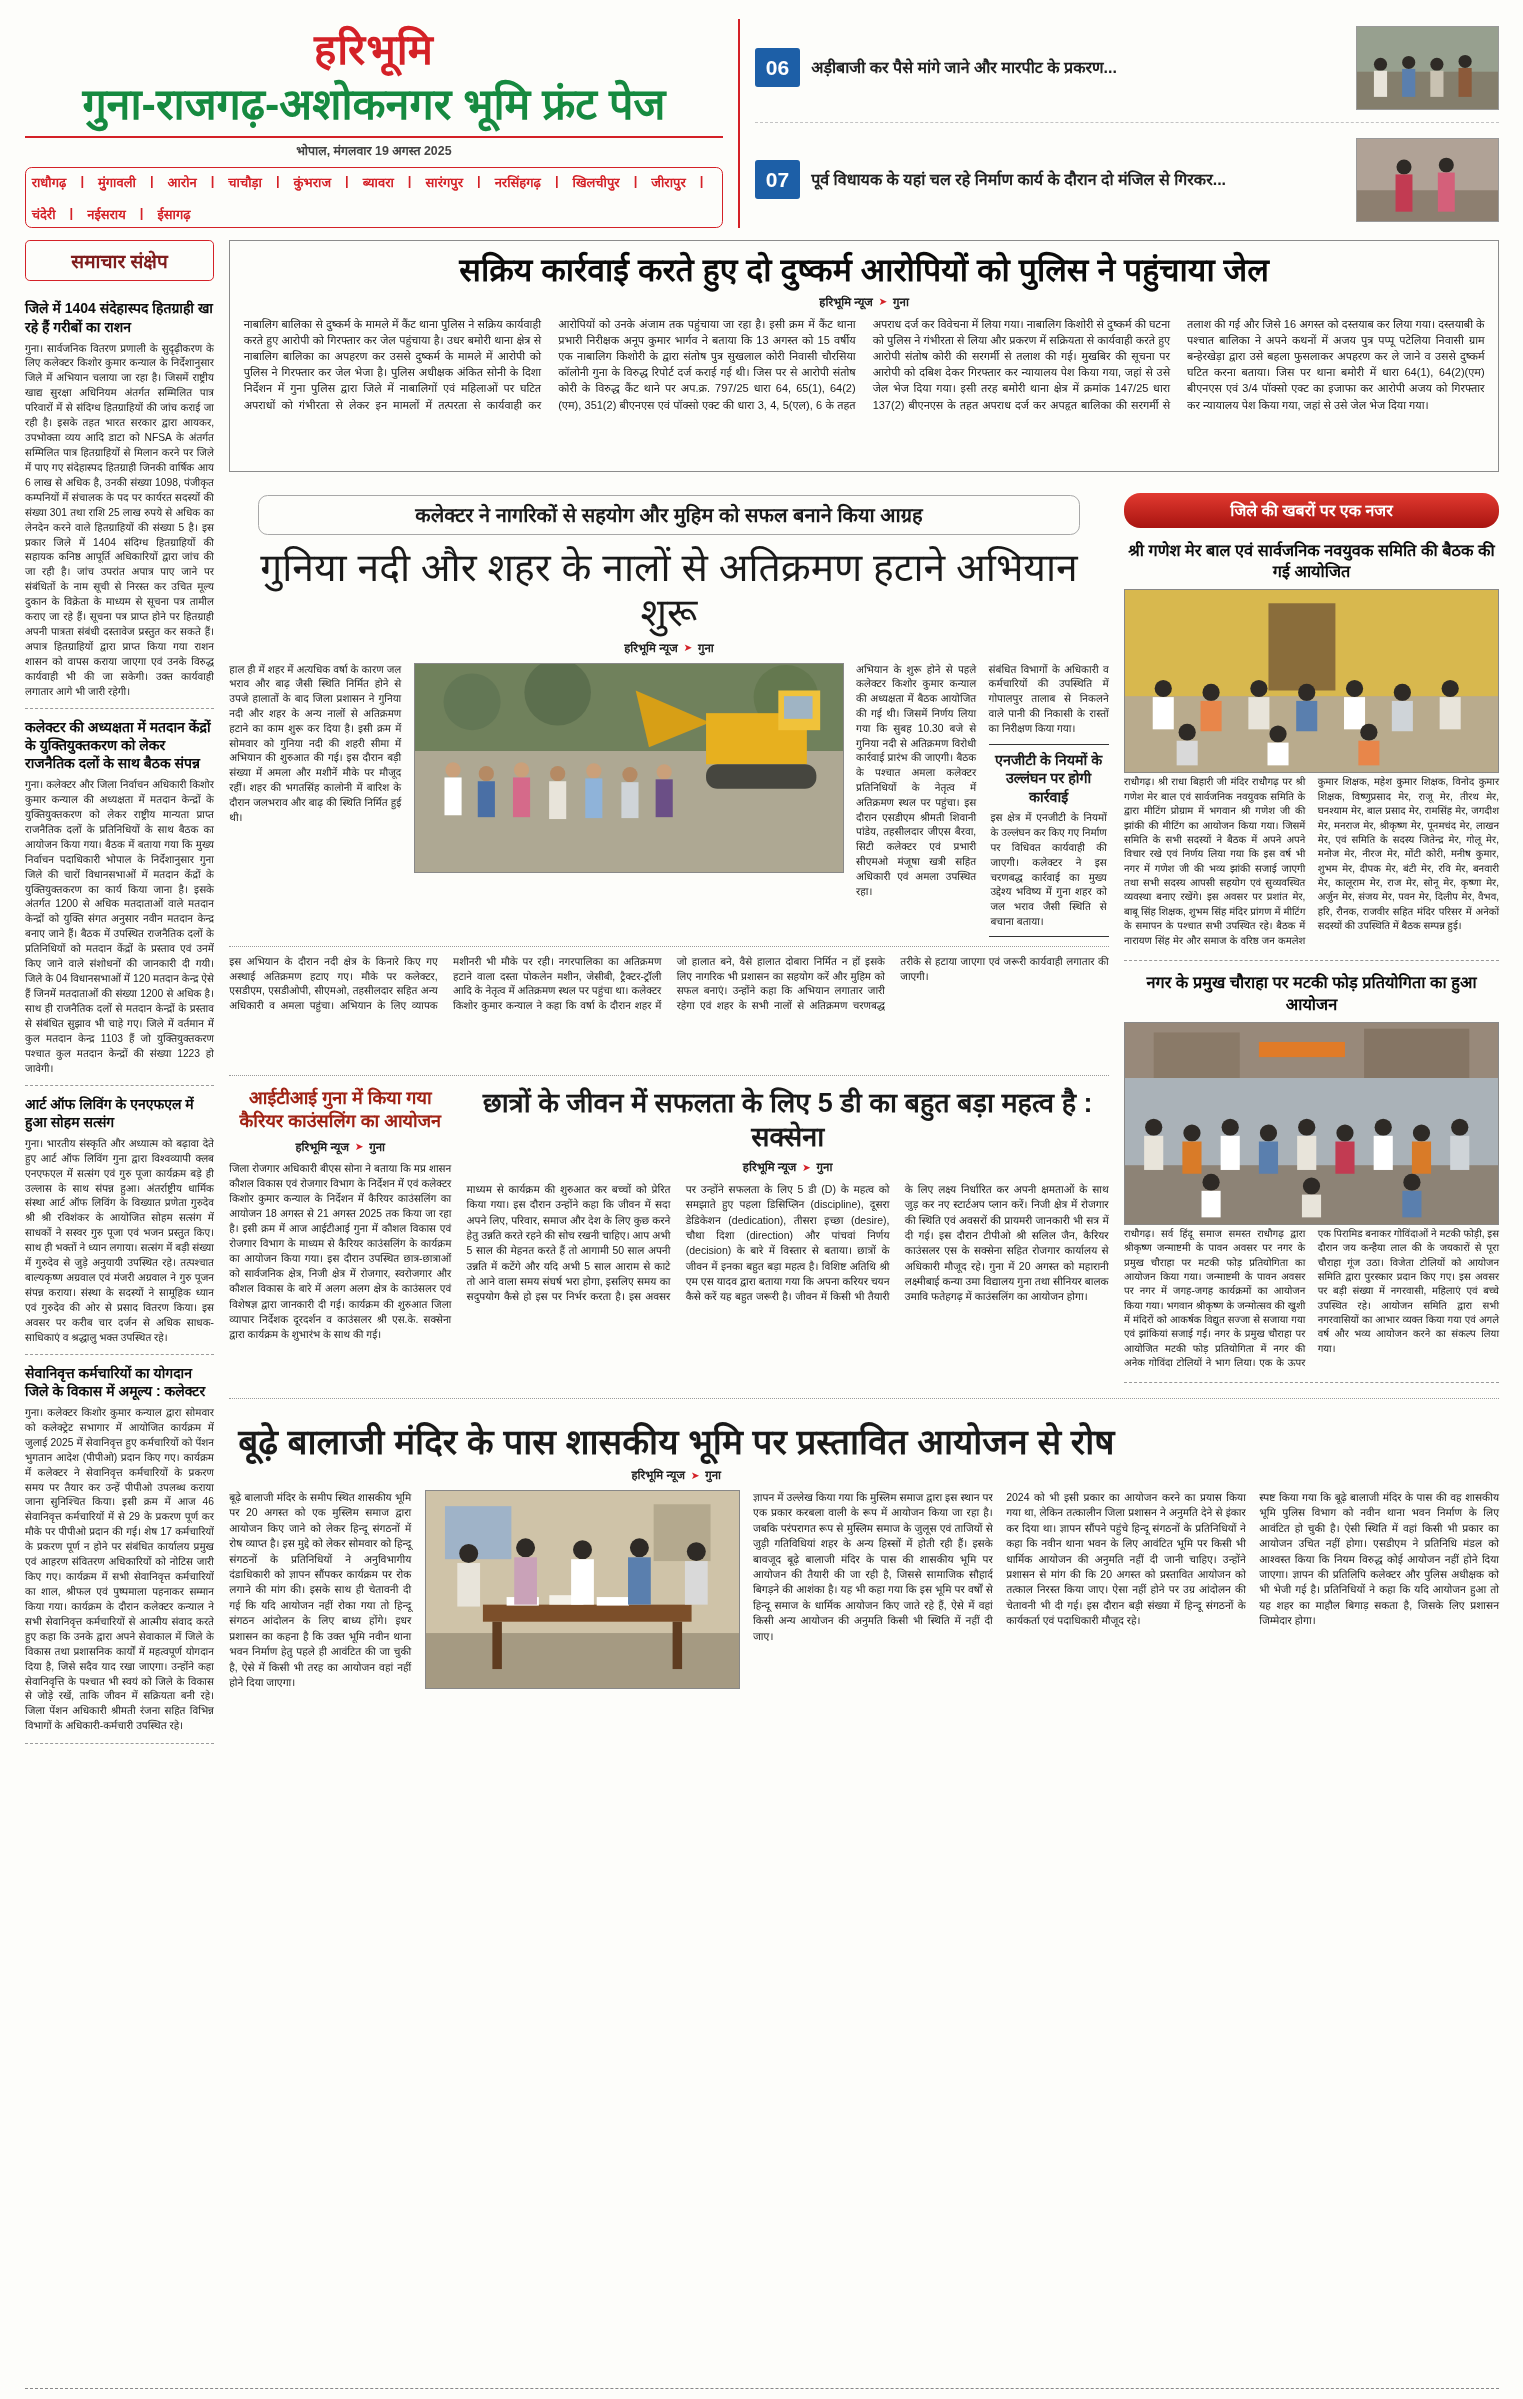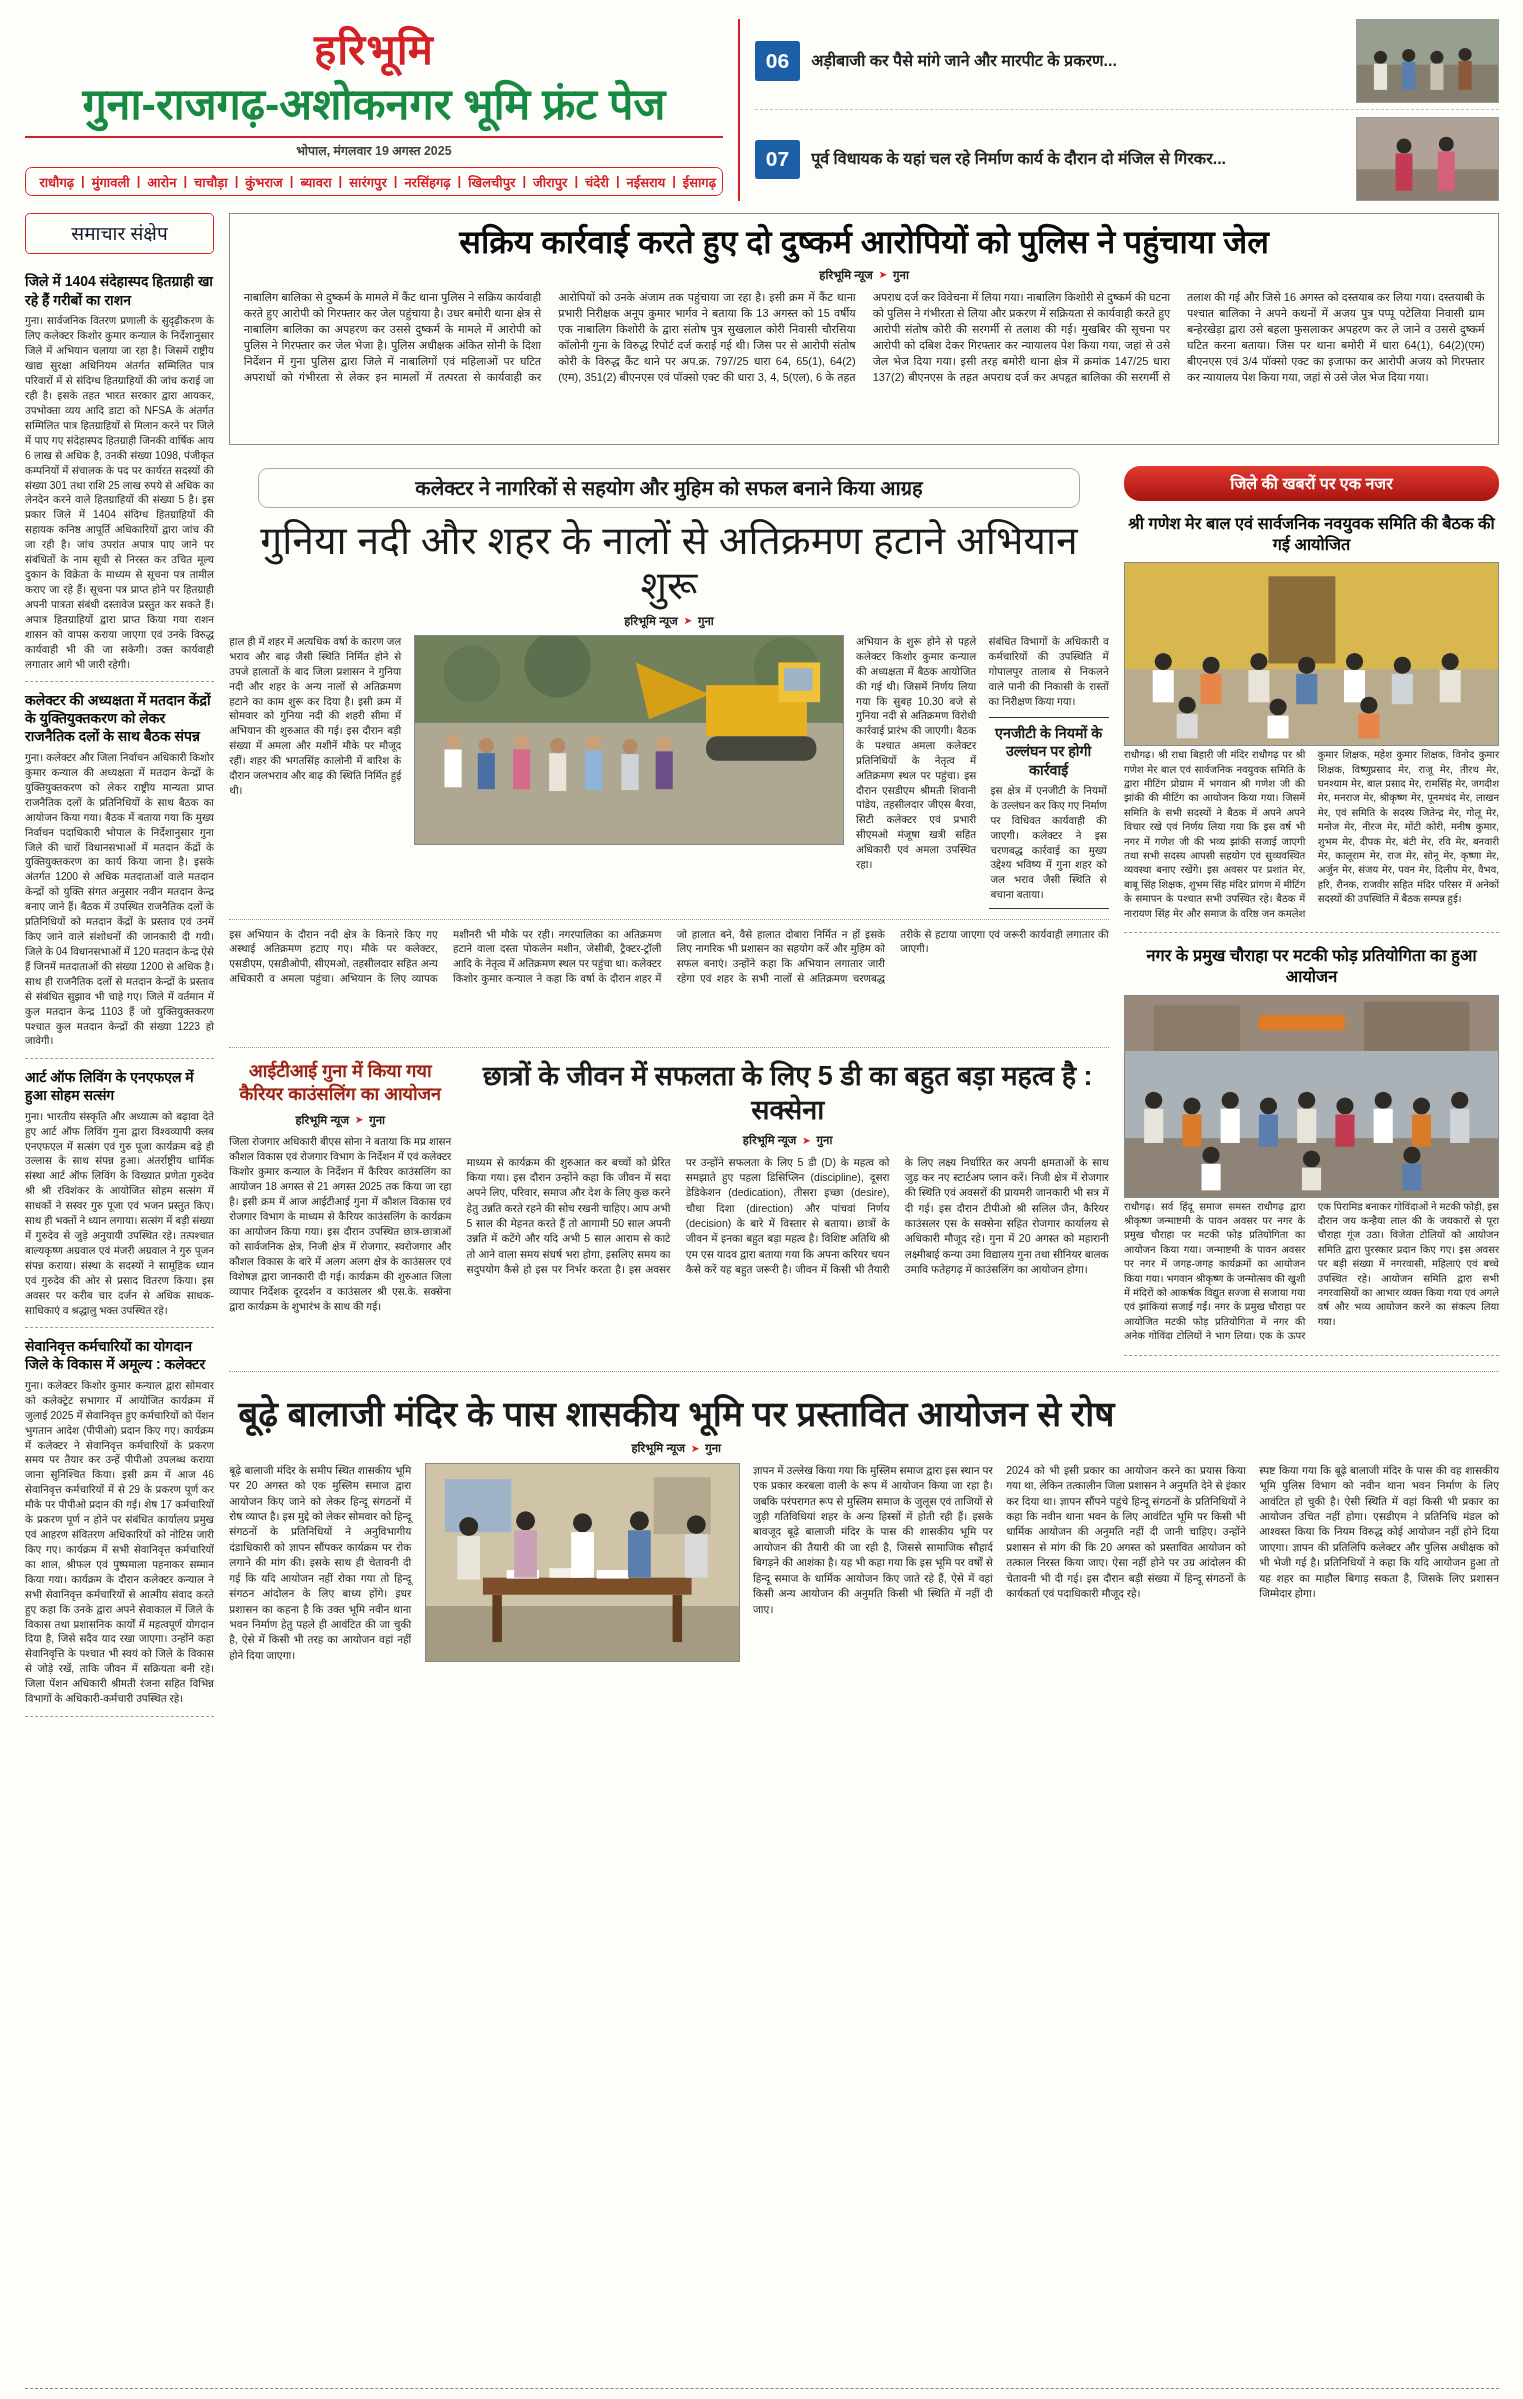--- a/index.html
+++ b/index.html
@@ -6,36 +6,36 @@
   body { background:#d8d8d4; font-family:"Liberation Sans","DejaVu Sans",sans-serif; color:#1a1a1a; }
   .page { width:1524px; min-height:2399px; margin:0 auto; background:#fdfdfa; padding:19px 25px 29px; position:relative; }
 
   
   .masthead { display:flex; }
   .mast-left { width:715px; flex:none; padding-right:15.3px; border-right:2.9px solid #d42127; }
   .logo { color:#d42127; font-size:42px; font-weight:800; text-align:center; letter-spacing:1px; }
   .edition-title { color:#168a40; font-size:43px; font-weight:800; text-align:center; line-height:1.12; margin-top:3.8px; }
   .red-rule { height:2.9px; background:#d42127; margin:7.6px 0 3.8px; }
   .dateline { font-size:12.4px; font-weight:bold; color:#444; text-align:center; }
-  .cities { margin-top:7.6px; border:1.9px solid #d42127; border-radius:6.7px; padding:4.8px 5.7px; display:flex; flex-wrap:wrap; justify-content:flex-end; gap:7px; font-size:13px; font-weight:bold; color:#d42127; }
+  .cities { margin-top:7.6px; border:1.9px solid #d42127; border-radius:6.7px; padding:4.8px 5.7px; display:flex; flex-wrap:wrap; justify-content:flex-start; gap:14px; font-size:13px; font-weight:bold; color:#d42127; }
   .mast-right { flex:1; padding-left:15.3px; display:flex; flex-direction:column; gap:5.7px; }
   .brief { display:flex; align-items:center; gap:11.5px; flex:1; }
   .brief + .brief { border-top:1.9px dashed #c3c3c3; padding-top:7.6px; }
   .pageno { background:#1d5fa7; color:#fff; font-weight:800; font-size:21px; padding:7.6px 10.5px; border-radius:2.9px; flex:none; }
   .brief-text { font-size:16px; font-weight:bold; line-height:1.35; color:#222; flex:1; }
   .brief-photo { width:143px; height:84px; flex:none; border:1px solid #999; overflow:hidden; background:#bbb; }
   .photo svg, .brief-photo svg { display:block; width:100%; height:100%; }
 
   
   .content { display:flex; gap:15.3px; margin-top:11.5px; }
   .sidebar { width:189px; flex:none; }
   .main { flex:1; min-width:0; }
 
   
-  .sb-header { border:1.9px solid #d42127; color:#0f172a; font-weight:400; font-size:19px; text-align:center; padding:6.7px 3.8px; border-radius:4.8px; margin-bottom:9.6px; }
+  .sb-header { border:1.9px solid #d42127; color:#7f1d1d; font-weight:700; font-size:19px; text-align:center; padding:6.7px 3.8px; border-radius:4.8px; margin-bottom:9.6px; }
   .sb-article { padding:8.6px 0; border-bottom:1px dashed #9a9a9a; }
   .sb-article h3 { font-size:14px; line-height:1.3; margin-bottom:5.7px; color:#0d0d0d; }
   .sb-article p { font-size:10.3px; line-height:1.45; text-align:justify; color:#222; }
 
   
   .byline { display:flex; align-items:center; justify-content:center; gap:5.7px; font-size:11.5px; font-weight:bold; color:#222; margin:4.8px 0 7.6px; }
   .byline .arrow { color:#d42127; font-size:10.5px; }
   .photo { border:1px solid #888; overflow:hidden; background:#ccc; }
 
   

